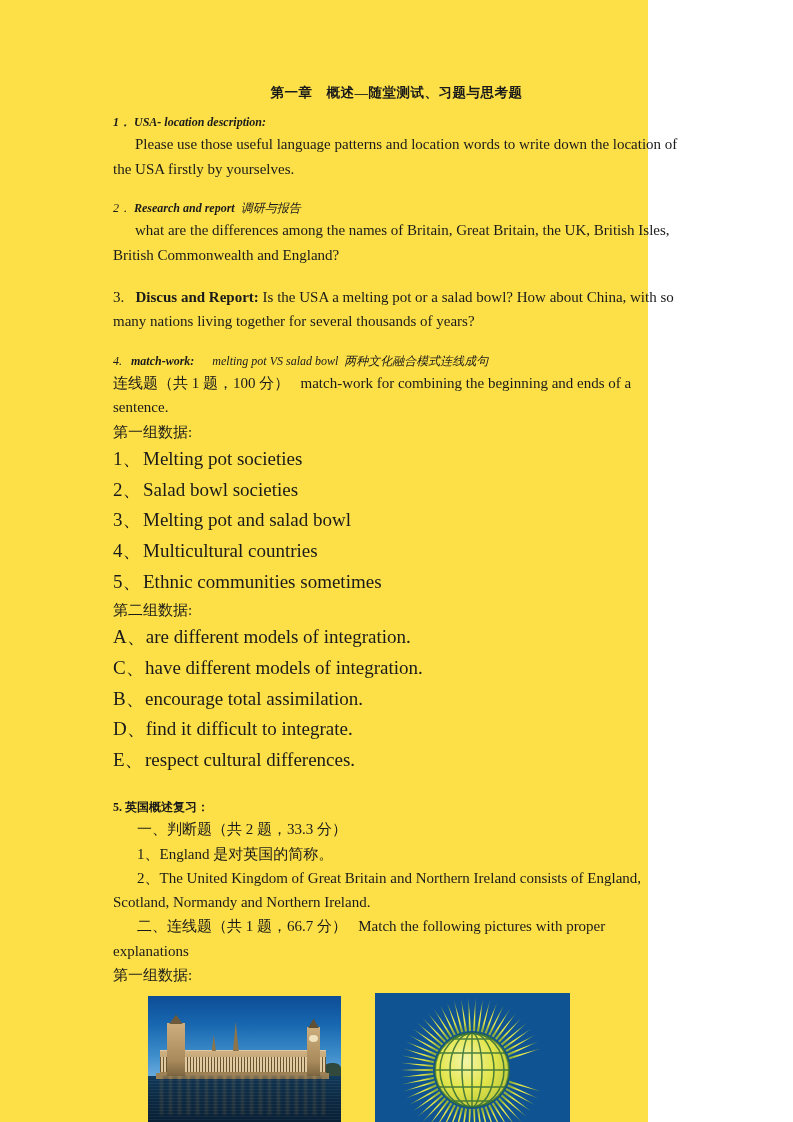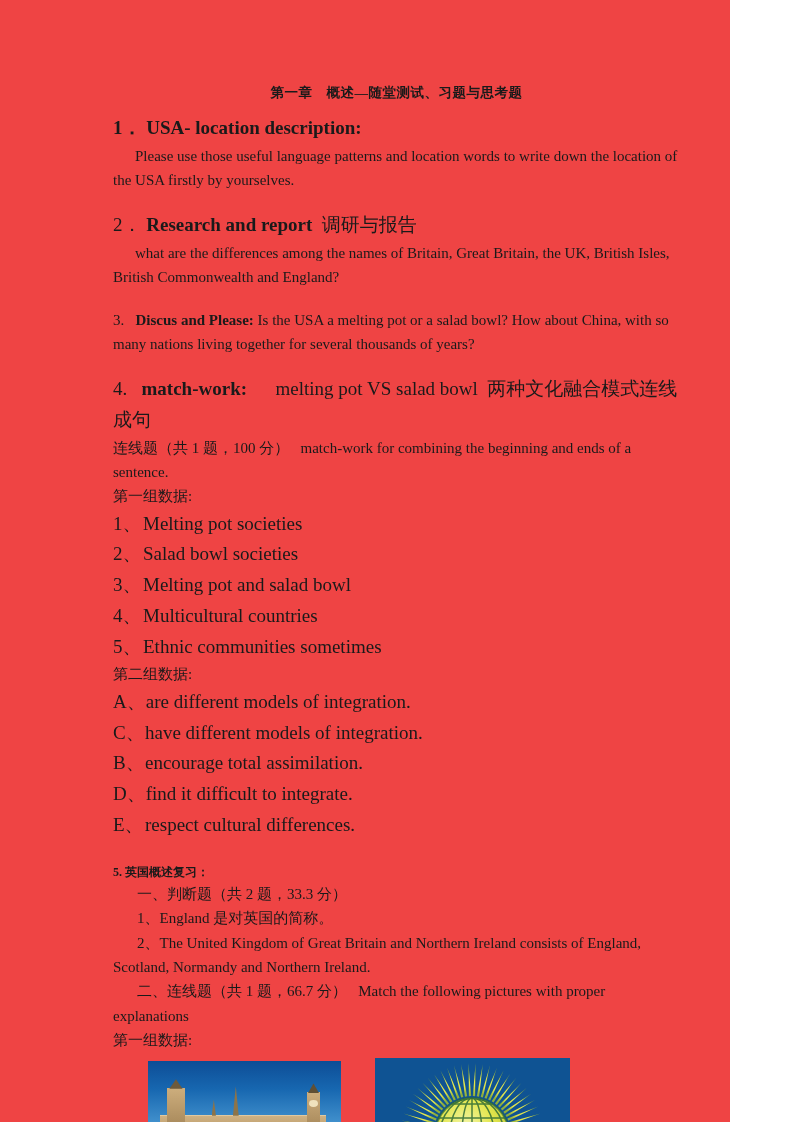--- a/index.html
+++ b/index.html
@@ -11,23 +11,23 @@
     width: 793px;
     height: 1122px;
     font-family: "Liberation Serif", "DejaVu Serif", serif;
     color: #1a1a1a;
     position: relative;
     overflow: hidden;
   }
   .page {
     position: absolute;
     left: 0; top: 0;
-    width: 730px;
+    width: 648px;
     height: 1122px;
-    background: #ef4444;
+    background: #fde047;
   }
   .content {
     position: absolute;
     left: 113px;
     top: 84px;
     width: 567px;
   }
 
   .doc-title {
     text-align: center;
@@ -41,23 +41,24 @@
   .block { margin: 0 0 0 0; }
 
   p {
     margin: 0;
     font-size: 15px;
     line-height: 1.62;
     text-align: left;
   }
 
   .heading-line {
-    font-size: 19px;
+    font-size: 12px;
     line-height: 1.62;
     margin: 0;
+    font-style: italic;
   }
   .heading-line b { font-weight: bold; }
 
   .indent1 { text-indent: 22px; }
   .spacer-md { height: 18px; }
   .spacer-lg { height: 22px; }
 
   .list-line {
     font-size: 19px;
     line-height: 1.62;
@@ -228,21 +229,21 @@
     <div class="spacer-md"></div>
 
     <div class="block">
       <p class="heading-line"><span>2．</span> <b><span>Research and report</span></b>&nbsp; <span>调研与报告</span></p>
       <p class="indent1">what are the differences among the names of Britain, Great Britain, the UK, British Isles, British Commonwealth and England?</p>
     </div>
 
     <div class="spacer-md"></div>
 
     <div class="block">
-      <p><span>3.</span>&nbsp;&nbsp; <b><span>Discus and Please:</span></b> <span>Is the USA a melting pot or a salad bowl? How about China, with so many nations living together for several thousands of years?</span></p>
+      <p><span>3.</span>&nbsp;&nbsp; <b><span>Discus and Report:</span></b> <span>Is the USA a melting pot or a salad bowl? How about China, with so many nations living together for several thousands of years?</span></p>
     </div>
 
     <div class="spacer-md"></div>
 
     <div class="block">
       <p class="heading-line"><span>4.</span>&nbsp;&nbsp; <b><span>match-work:</span></b>&nbsp;&nbsp;&nbsp;&nbsp;&nbsp; <span>melting pot VS salad bowl</span>&nbsp; <span>两种文化融合模式连线成句</span></p>
       <p><span>连线题（共 1 题，100 分）</span>&nbsp;&nbsp; <span>match-work for combining the beginning and ends of a sentence.</span></p>
       <p>第一组数据:</p>
 
       <p class="list-line"><span class="marker">1、</span><span>Melting pot societies</span></p>

